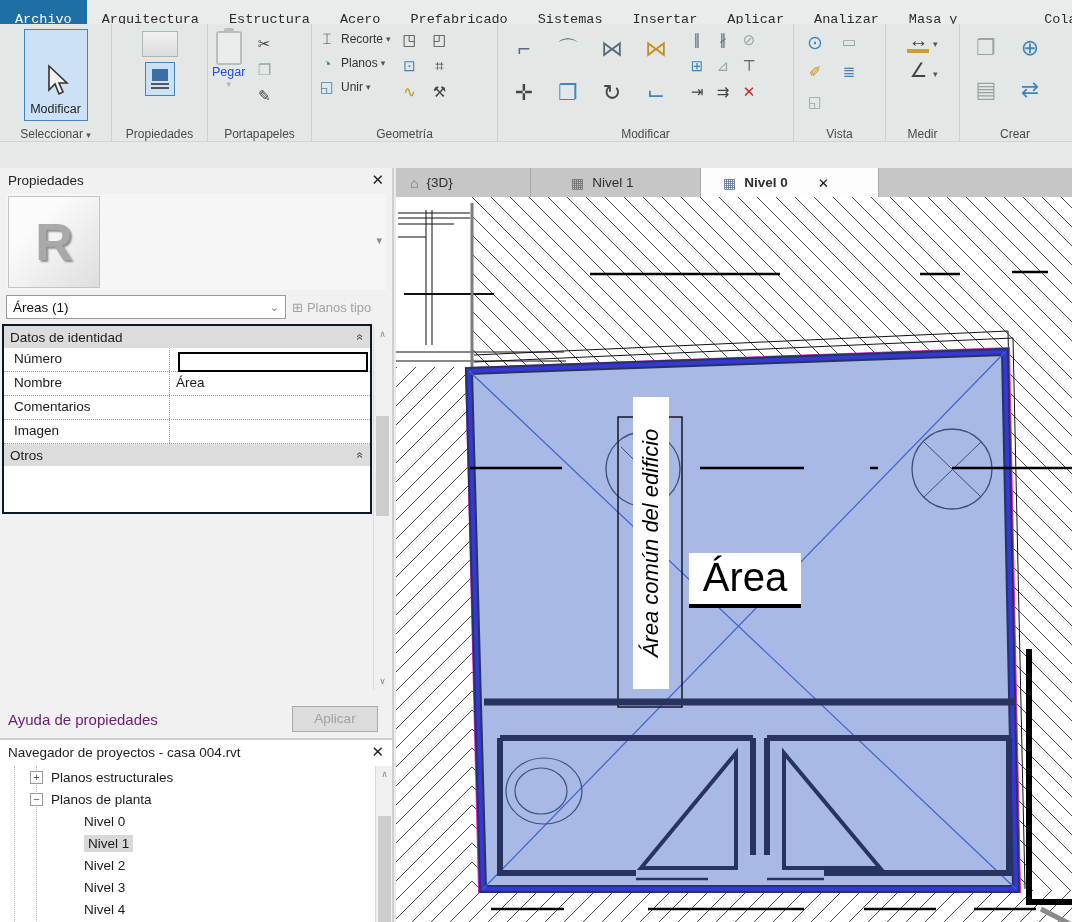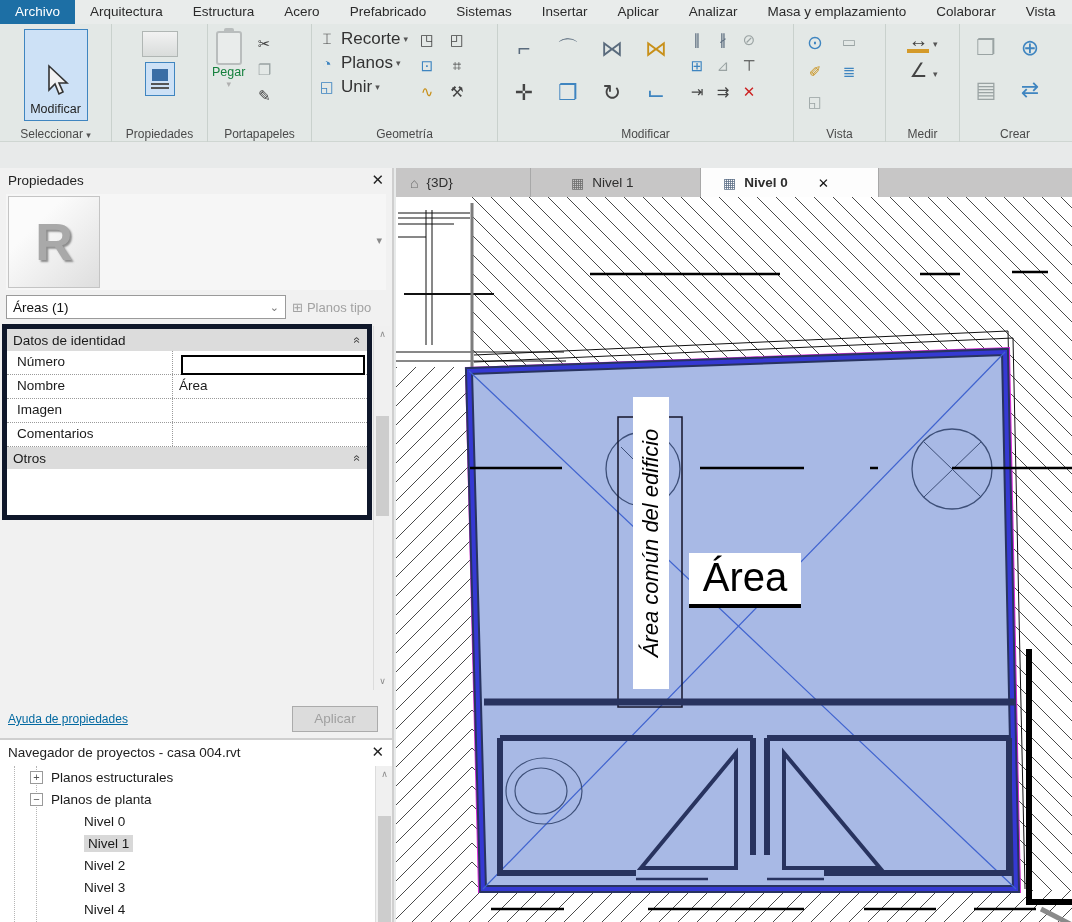--- a/index.html
+++ b/index.html
@@ -2,39 +2,39 @@
 <html><head>
 <meta charset="utf-8">
 <style>
   * { margin:0; padding:0; box-sizing:border-box; }
   html,body { width:1072px; height:922px; overflow:hidden; }
   body { font-family:"Liberation Sans","DejaVu Sans",sans-serif; font-size:13px; color:#333; background:#e8eaea; }
   .app { position:relative; width:1072px; height:922px; }
 
   
   .tabbar { position:absolute; left:0; top:0; width:1072px; height:24px; background:#e9eceb; display:flex; align-items:stretch; }
-  .rtab { padding:0 15px; line-height:24px; color:#2b2b2b; font-size:13.5px; cursor:default; }
+  .rtab { padding:8px 15px; line-height:24px; color:#2b2b2b; font-size:13.5px; cursor:default;font-family:Liberation Mono, monospace; }
   .rtab.active { background:#1d6fa5; color:#fff; }
 
   
   .ribbon { position:absolute; left:0; top:24px; width:1072px; height:118px; background:#e3e8e6; display:flex; border-bottom:1px solid #cfd6d2; }
   .panel { position:relative; height:118px; border-right:1px solid #c9d1cd; padding:3px 4px 16px 4px; }
   .plabel { position:absolute; bottom:1px; left:0; right:0; text-align:center; font-size:12px; color:#4a4a4a; white-space:nowrap; }
   .caret { font-size:9px; color:#555; }
   .bigbtn { width:64px; height:92px; margin:2px auto 0; background:#cde1f6; border:1px solid #3f85c0; display:flex; flex-direction:column; align-items:center; justify-content:flex-end; padding-bottom:4px; }
   .bigbtn .blabel { font-size:12.5px; color:#222; }
   .ic { display:inline-flex; align-items:center; justify-content:center; width:22px; height:22px; font-size:15px; color:#5a6b7d; }
   .ic.big { width:34px; height:30px; font-size:22px; }
   .ic.gray { color:#9aa3a3; }
   .ic.dark { color:#444; }
   .ic.blue { color:#3f85c0; }
   .ic.red { color:#cc2222; font-weight:bold; }
   .ic.gold { color:#c8901a; }
   .geo-row { display:flex; align-items:center; height:24px; white-space:nowrap; }
-  .geo-row .txt { font-size:17px; color:#333; margin:0 3px; }
+  .geo-row .txt { font-size:12px; color:#333; margin:0 3px; }
   .grid3 { display:grid; grid-template-columns:repeat(3,26px); grid-auto-rows:26px; align-items:center; justify-items:center; }
   .grid4 { display:grid; grid-template-columns:repeat(4,40px); grid-auto-rows:40px; align-items:center; justify-items:center; }
   .clipboard { width:26px; height:34px; border:2px solid #b9bdbd; border-radius:3px; position:relative; background:#e9eceb; }
   .clipboard:before { content:""; position:absolute; left:6px; top:-5px; width:10px; height:5px; background:#b9bdbd; border-radius:2px; }
   .propicon1 { width:36px; height:26px; border:1px solid #b0b6b4; background:linear-gradient(#f2f2f2,#d9dcdb); }
   .propicon2 { width:30px; height:34px; border:1px solid #3f85c0; background:#cde1f6; display:flex; flex-direction:column; align-items:center; justify-content:center; gap:2px; }
   .propicon2 .sq { width:16px; height:12px; background:#3b6ea5; }
   .propicon2 .ln { width:18px; height:2px; background:#555; }
 
   
@@ -45,32 +45,32 @@
   .palette-hd { height:24px; display:flex; align-items:center; padding:0 8px; color:#222; font-size:13.5px; }
   .palette-hd .x { margin-left:auto; font-size:15px; color:#222; cursor:default; }
   .preview { margin:2px 6px; height:96px; background:#f6f6f6; position:relative; }
   .thumb { position:absolute; left:2px; top:2px; width:92px; height:92px; border:1px solid #c4c4c4; background:linear-gradient(135deg,#fbfbfb 30%,#dedede); display:flex; align-items:center; justify-content:center; }
   .thumb .r { font-size:52px; font-weight:bold; color:#a9a9a9; text-shadow:2px 2px 2px #8c8c8c; }
   .preview .dd { position:absolute; right:4px; top:40px; color:#8a8a8a; font-size:11px; }
   .typerow { display:flex; align-items:center; margin:4px 6px 2px; height:26px; }
   .combo { flex:0 0 280px; height:24px; border:1px solid #9a9a9a; background:#fff; display:flex; align-items:center; padding:0 6px; font-size:13.5px; color:#111; }
   .combo .chev { margin-left:auto; color:#777; font-size:11px; }
   .edittype { margin-left:6px; color:#a2a2a2; font-size:13px; display:flex; align-items:center; gap:4px; }
-  .pgrid { margin:4px 0 0 2px; width:370px; background:#fff; border:5px solid #0f172a; }
+  .pgrid { margin:4px 0 0 2px; width:370px; background:#fff; border:2px solid #0f172a; }
   .sechd { height:22px; background:#dcdcdc; display:flex; align-items:center; padding:0 6px; color:#1a1a1a; font-size:13.5px; }
   .sechd .coll { margin-left:auto; display:inline-block; transform:rotate(90deg); color:#444; font-size:12px; }
   .prow { height:24px; display:flex; border-bottom:1px dotted #9a9a9a; font-size:13.5px; }
   .prow .pl { flex:0 0 166px; padding:3px 0 0 10px; color:#1a1a1a; border-right:1px dotted #9a9a9a; }
   .prow .pv { flex:1; padding:3px 0 0 6px; color:#1a1a1a; }
   .numinput { margin:1px 2px; flex:1; border:2px solid #000; background:#fff; height:20px; }
   .vscroll { position:absolute; right:2px; width:17px; background:#f0f0f0; border-left:1px solid #dcdcdc; }
   .vscroll .arr { position:absolute; left:0; width:17px; height:17px; text-align:center; font-size:9px; color:#8a8a8a; line-height:17px; }
   .vscroll .thumbv { position:absolute; left:2px; width:13px; background:#cdcdcd; }
   .prop-footer { position:absolute; left:0; top:534px; width:392px; height:34px; display:flex; align-items:center; }
-  .helplink { margin-left:8px; color:#0369a1; text-decoration:underline; font-size:12px; }
+  .helplink { margin-left:8px; color:#701a75; font-size:15px; }
   .applybtn { margin-left:auto; margin-right:14px; width:86px; height:26px; background:#dcdcdc; border:1px solid #ababab; color:#a0a0a0; text-align:center; line-height:24px; font-size:13.5px; }
 
   
   .browser { position:absolute; left:0; top:570px; width:392px; height:352px; background:#fff; border-top:2px solid #cfcfcf; }
   .tree { position:absolute; left:0; top:26px; right:18px; bottom:0; overflow:hidden; }
   .trow { height:22px; display:flex; align-items:center; font-size:13.5px; color:#1a1a1a; white-space:nowrap; }
   .trow .pm { width:13px; height:13px; border:1px solid #9a9a9a; background:#fff; font-size:11px; line-height:11px; text-align:center; color:#555; margin-right:8px; flex:0 0 13px; }
   .trow.lvl1 { padding-left:30px; }
   .trow.lvl2 { padding-left:84px; }
   .trow .lbl.sel { background:#d8d8d8; padding:1px 4px; }
@@ -132,21 +132,21 @@
             <div class="ln"></div>
           </div>
       </div>
       <div class="plabel">Propiedades</div>
     </div>
 
     <div class="panel" style="width:104px">
       <div style="display:flex;gap:8px;margin-top:4px">
         <div style="display:flex;flex-direction:column;align-items:center">
           <div class="clipboard"></div>
-          <span style="color:#15803d;font-size:12.5px">Pegar</span>
+          <span style="color:#1d4ed8;font-size:12.5px">Pegar</span>
           <span class="caret" style="color:#b0b0b0">▾</span>
         </div>
         <div style="display:flex;flex-direction:column;gap:4px;margin-top:2px">
           <span class="ic dark">✂</span>
           <span class="ic gray">❐</span>
           <span class="ic dark">✎</span>
         </div>
       </div>
       <div class="plabel">Portapapeles</div>
     </div>
@@ -278,25 +278,25 @@
         <div class="pl">Número</div>
         <div class="pv" style="display:flex">
             <input class="numinput" value="" style="">
           </div>
       </div>
       <div class="prow">
         <div class="pl">Nombre</div>
         <div class="pv">Área</div>
       </div>
       <div class="prow">
+        <div class="pl">Comentarios</div>
+        <div class="pv"></div>
+      </div>
+      <div class="prow">
         <div class="pl">Imagen</div>
-        <div class="pv"></div>
-      </div>
-      <div class="prow">
-        <div class="pl">Comentarios</div>
         <div class="pv"></div>
       </div>
       <div class="sechd">
         <span>Otros</span>
         <span class="coll">«</span>
       </div>
       <div style="height:46px;background:#fff"></div>
     </div>
 
     <div class="vscroll" style="top:158px;height:364px">

